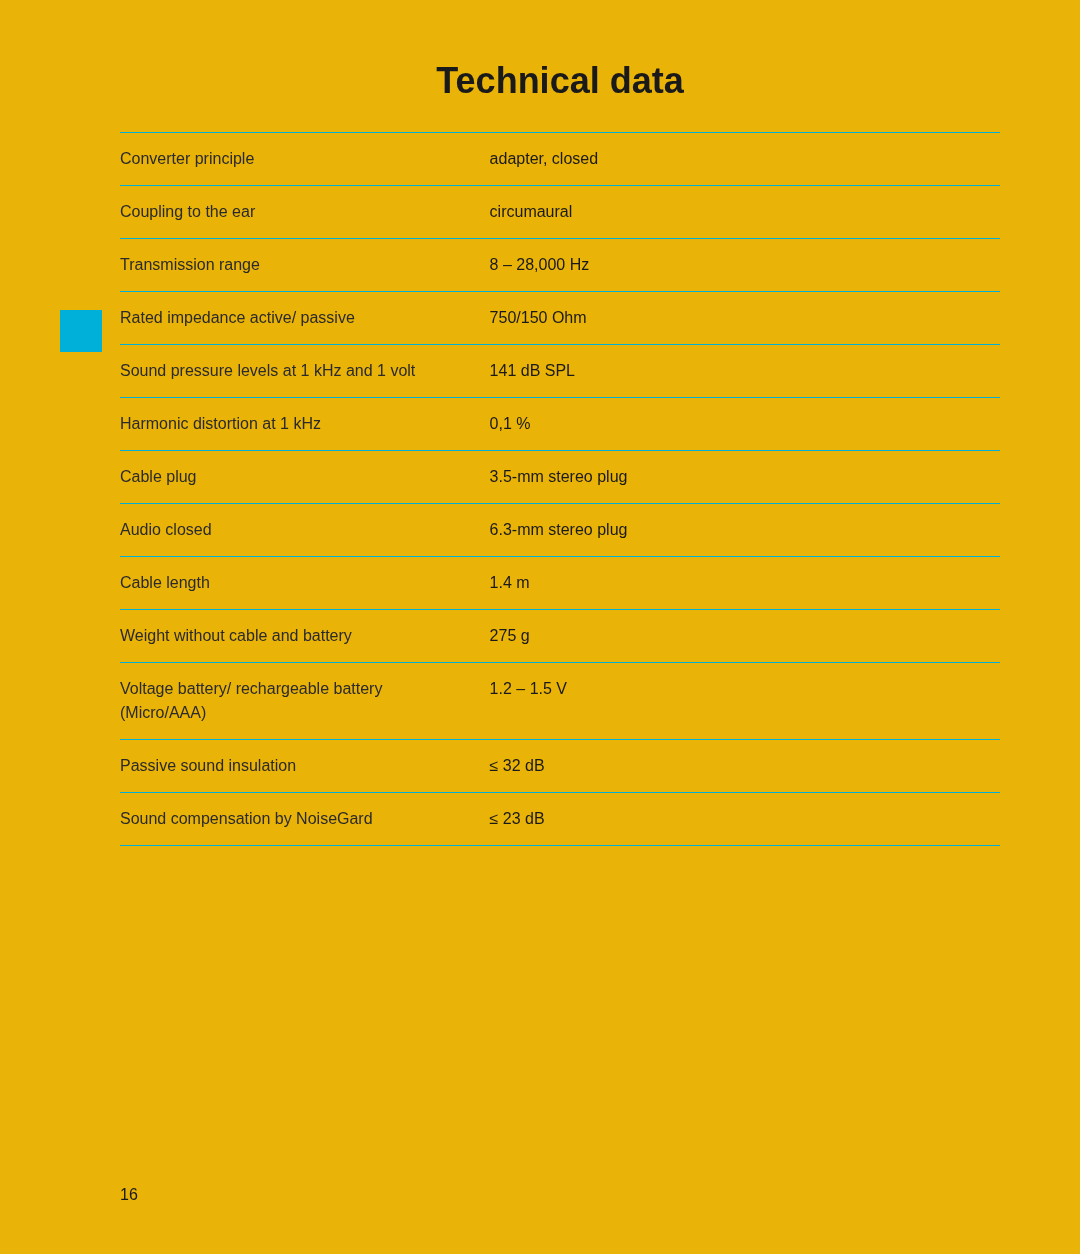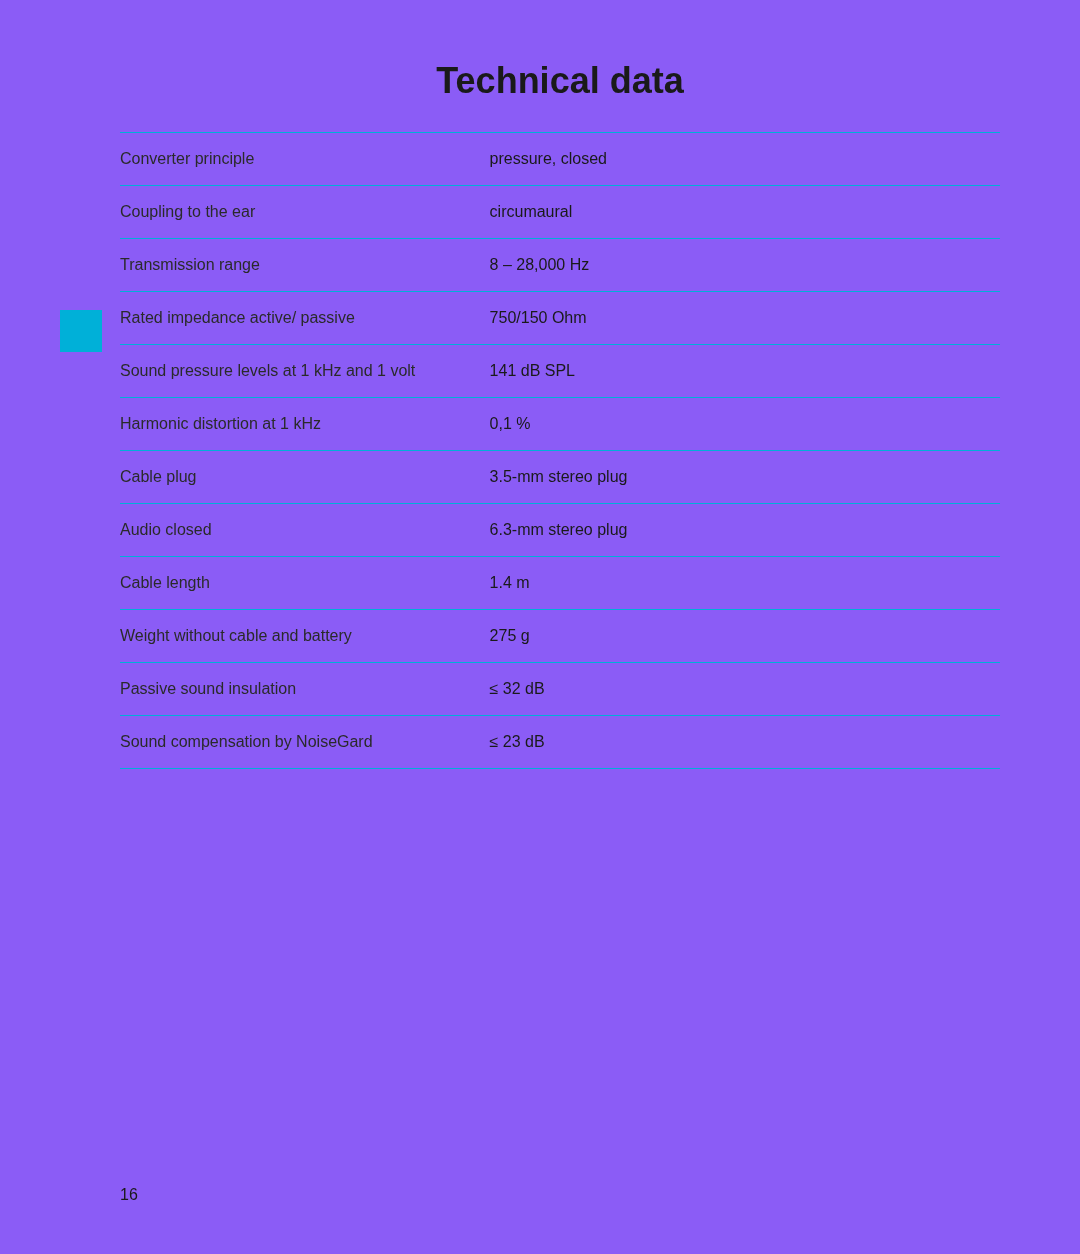--- a/index.html
+++ b/index.html
@@ -12,21 +12,21 @@
       background: #ffffff;
       font-family: Arial, Helvetica, sans-serif;
       width: 1080px;
       min-height: 1254px;
       position: relative;
     }
 
     .page-container {
       width: 1080px;
       min-height: 1254px;
-      background: #8b5cf6;
+      background: #eab308;
       padding: 60px 80px 60px 80px;
       position: relative;
     }
 
     .blue-marker {
       position: absolute;
       left: 60px;
       top: 310px;
       width: 42px;
       height: 42px;
@@ -91,21 +91,21 @@
 <div class="page-container">
 
   <div class="blue-marker"></div>
 
   <h1 class="page-title">Technical data</h1>
 
   <table class="data-table">
     <tbody id="table-body">
     <tr>
           <td>Converter principle</td>
-          <td>pressure, closed</td>
+          <td>adapter, closed</td>
         </tr>
         <tr>
           <td>Coupling to the ear</td>
           <td>circumaural</td>
         </tr>
         <tr>
           <td>Transmission range</td>
           <td>8 – 28,000 Hz</td>
         </tr>
         <tr>
@@ -130,20 +130,24 @@
         </tr>
         <tr>
           <td>Cable length</td>
           <td>1.4 m</td>
         </tr>
         <tr>
           <td>Weight without cable and battery</td>
           <td>275 g</td>
         </tr>
         <tr>
+          <td>Voltage battery/ rechargeable battery (Micro/AAA)</td>
+          <td>1.2 – 1.5 V</td>
+        </tr>
+        <tr>
           <td>Passive sound insulation</td>
           <td>≤ 32 dB</td>
         </tr>
         <tr>
           <td>Sound compensation by NoiseGard</td>
           <td>≤ 23 dB</td>
         </tr>
       </tbody>
   </table>
 

